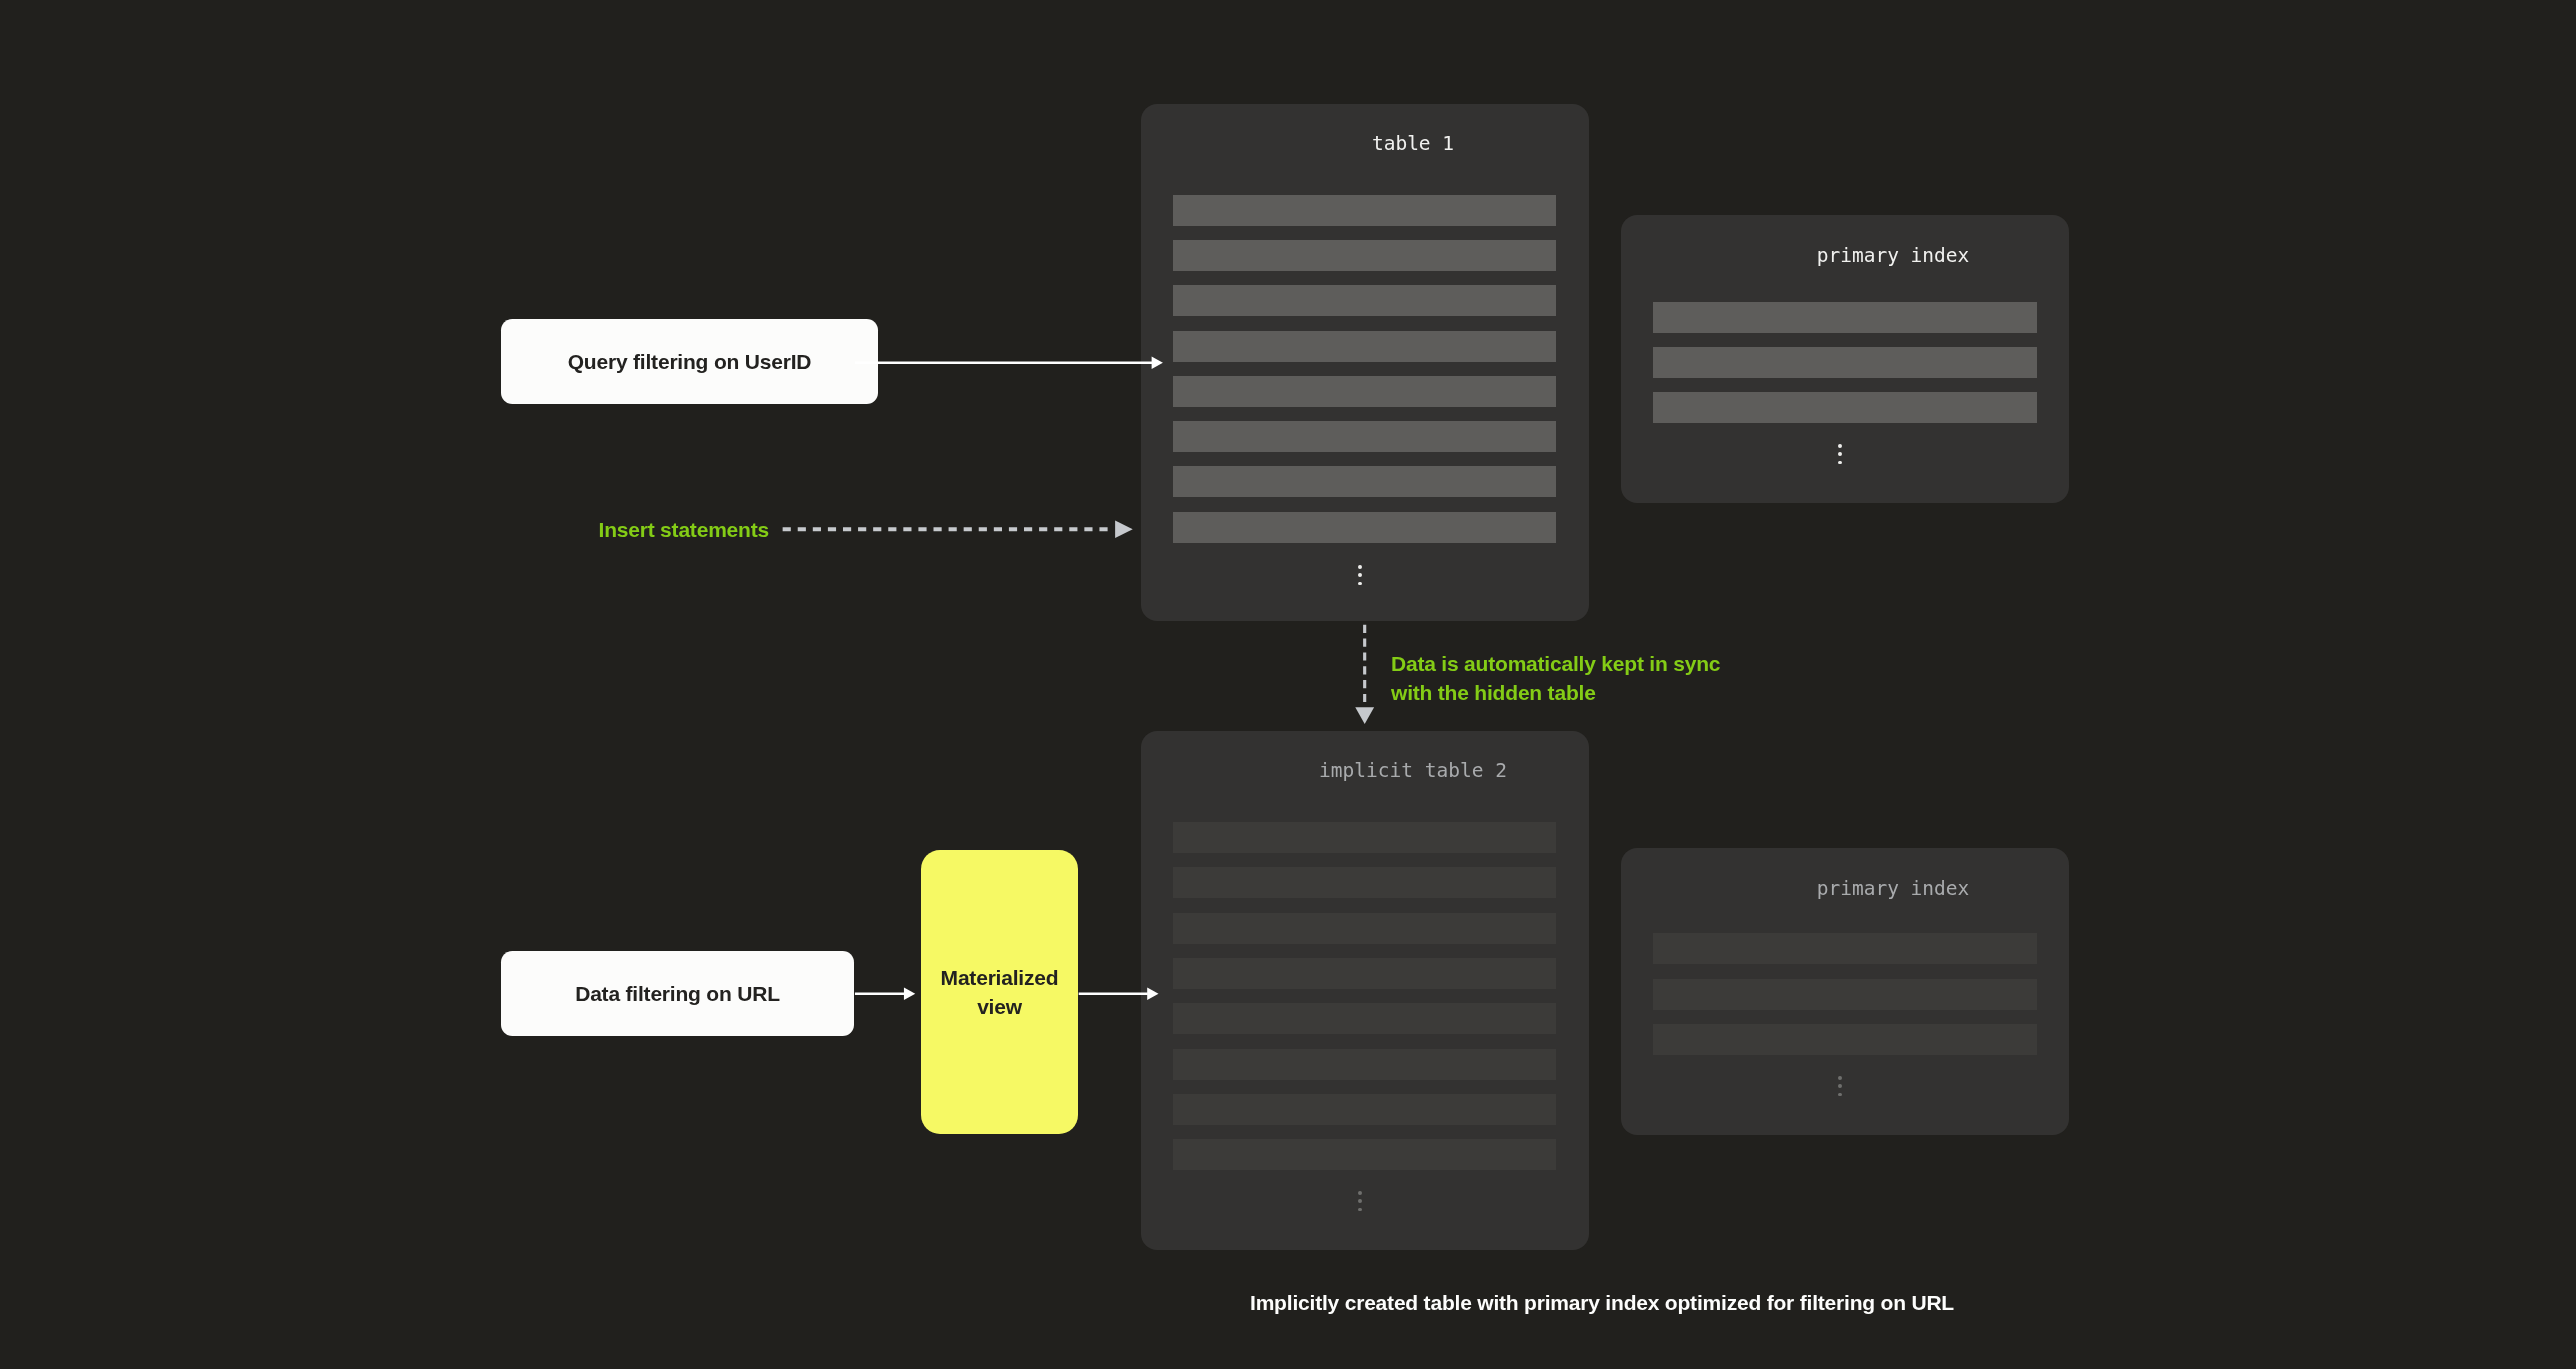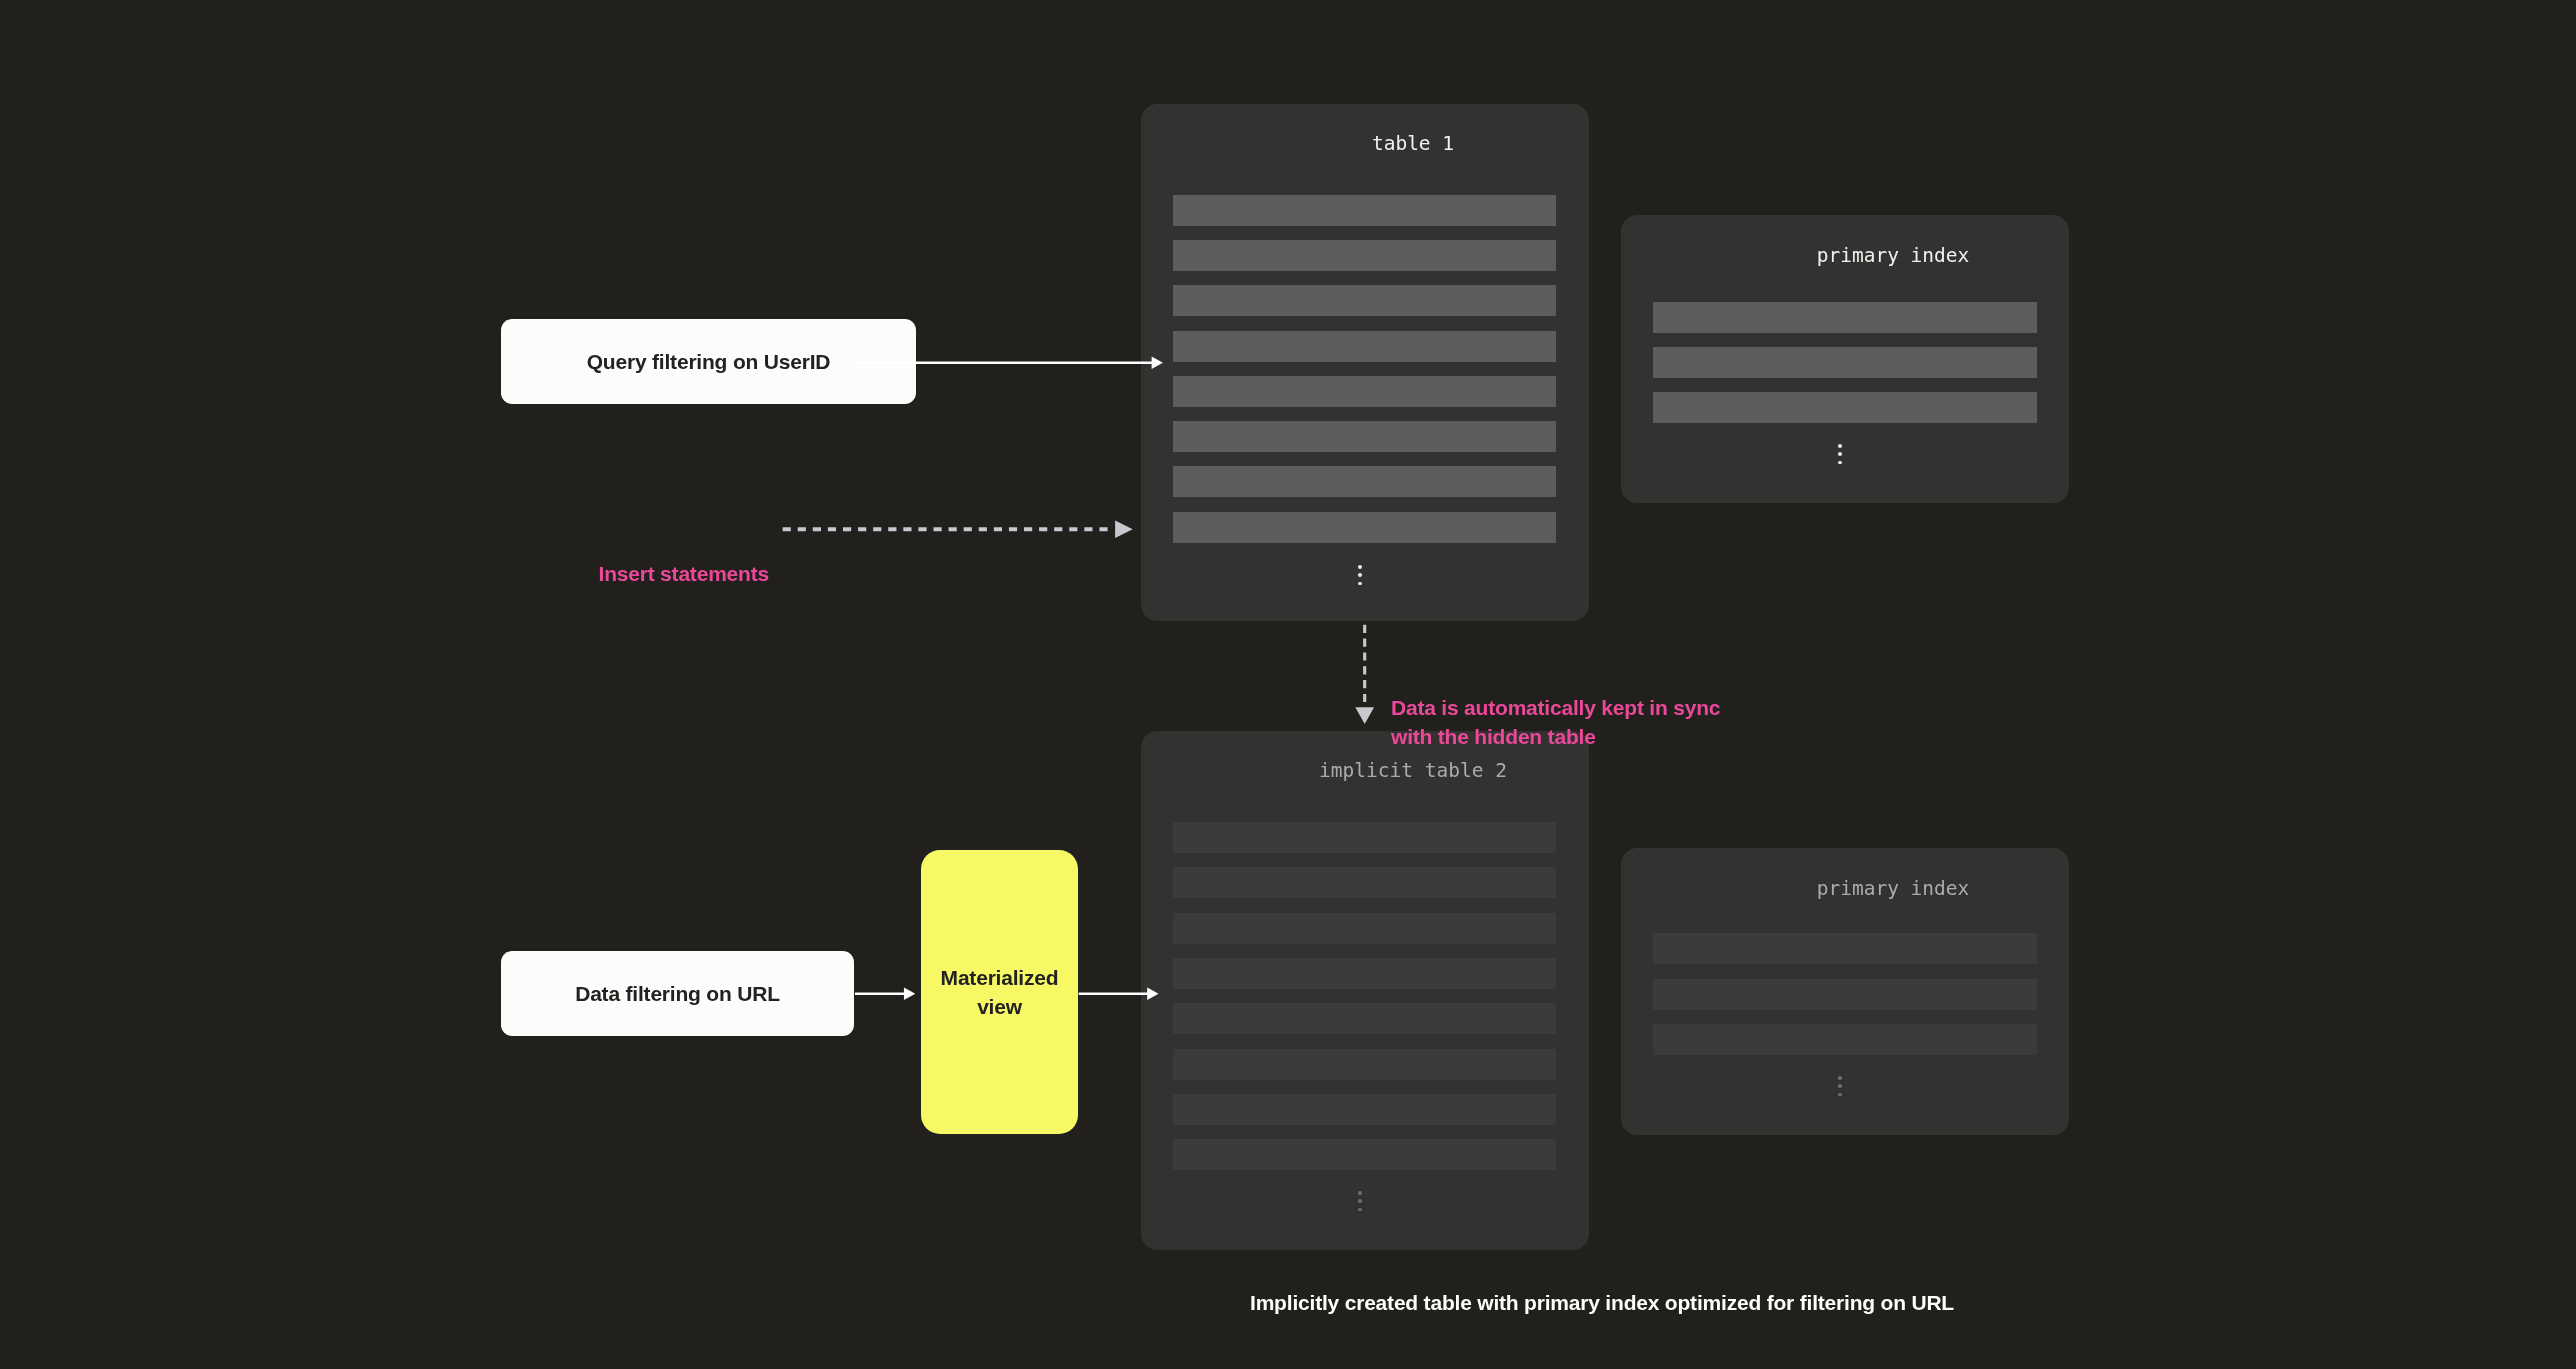--- a/index.html
+++ b/index.html
@@ -30,22 +30,22 @@
     display:flex;align-items:center;justify-content:center;
     color:#232220;font-weight:bold;font-size:21px;letter-spacing:-0.2px;
   }
   .yellow-node{
     position:absolute;background:#f6f964;border-radius:19px;
     display:flex;align-items:center;text-align:center;
     color:#232220;font-weight:bold;font-size:21px;line-height:29px;letter-spacing:-0.2px;
     padding:0 12.6px;box-sizing:border-box;
   }
   .note{
-    position:absolute;color:#ec4899;font-weight:bold;font-size:21px;
-    line-height:29px;letter-spacing:-0.2px;margin-top:44px;
+    position:absolute;color:#84cc16;font-weight:bold;font-size:21px;
+    line-height:29px;letter-spacing:-0.2px;
   }
   .note.right{text-align:right;}
   svg.arrows{position:absolute;left:0;top:0;width:2576px;height:1369px;pointer-events:none;}
 </style>
 </head>
 <body>
 
 <div id="canvas">
 
   <div class="caption" style="left:1162px;top:1289px;width:880px;">Implicitly created table with primary index optimized for filtering on URL</div>
@@ -97,21 +97,21 @@
   <div class="panel-title dim" style="left:1621px;top:876px;width:448px;">primary index</div>
   <div class="bar dim" style="left:1653px;top:933px;width:384px;height:31px;"></div>
   <div class="bar dim" style="left:1653px;top:979px;width:384px;height:31px;"></div>
   <div class="bar dim" style="left:1653px;top:1024px;width:384px;height:31px;"></div>
   <div class="dots dim" style="left:1838px;top:1074px;">
     <span class="dot"></span>
       <span class="dot"></span>
       <span class="dot"></span>
   </div>
 
-  <div class="white-node" style="left:501px;top:319px;width:415px;height:85px;">
+  <div class="white-node" style="left:501px;top:319px;width:377px;height:85px;">
     <span>Query filtering on UserID</span>
   </div>
   <div class="white-node" style="left:501px;top:951px;width:353px;height:85px;">
     <span>Data filtering on URL</span>
   </div>
 
   <div class="yellow-node" style="left:921px;top:850px;width:157px;height:284px;">
     <span>Materialized view</span>
   </div>
 

